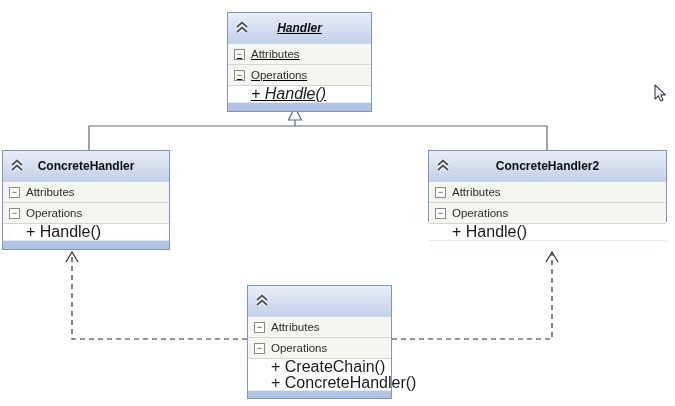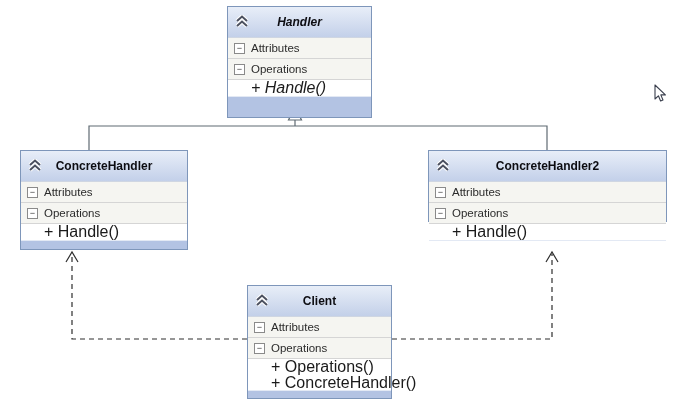--- a/index.html
+++ b/index.html
@@ -130,21 +130,21 @@
       <polyline points="247,339 72,339 72,254" fill="none" stroke="#2e2e2e" stroke-width="1.2" stroke-dasharray="5,4"></polyline>
       <polyline points="66,262 72,252 78,262" fill="none" stroke="#2e2e2e" stroke-width="1.2"></polyline>
     </g>
 
     <g>
       <polyline points="392,339 552,339 552,254" fill="none" stroke="#2e2e2e" stroke-width="1.2" stroke-dasharray="5,4"></polyline>
       <polyline points="546,262 552,252 558,262" fill="none" stroke="#2e2e2e" stroke-width="1.2"></polyline>
     </g>
   </svg>
 
-  <div class="class-box" style="left:227px; top:6px; width:145px; height:112px;">
+  <div class="class-box" style="left:227px; top:12px; width:145px; height:100px;text-decoration:underline;">
     <div class="class-header">
       <span class="chevron-btn">
         <svg width="14" height="13" viewBox="0 0 14 13">
           <polyline points="2,6 7,1.5 12,6" fill="none" stroke="#ffffff" stroke-width="4"></polyline>
           <polyline points="2,11 7,6.5 12,11" fill="none" stroke="#ffffff" stroke-width="4"></polyline>
           <polyline points="2,6 7,1.5 12,6" fill="none" stroke="#4c5160" stroke-width="2"></polyline>
           <polyline points="2,11 7,6.5 12,11" fill="none" stroke="#4c5160" stroke-width="2"></polyline>
         </svg>
       </span>
       <span class="class-title italic">Handler</span>
@@ -156,21 +156,21 @@
     <div class="compartment-row">
       <span class="minus-box">−</span>
       <span class="compartment-label">Operations</span>
     </div>
     <div class="method-row italic">
       <span>+ Handle()</span>
     </div>
     <div class="class-footer"></div>
   </div>
 
-  <div class="class-box" style="left:20px; top:150px; width:168px; height:100px;">
+  <div class="class-box" style="left:2px; top:150px; width:168px; height:100px;">
     <div class="class-header">
       <span class="chevron-btn">
         <svg width="14" height="13" viewBox="0 0 14 13">
           <polyline points="2,6 7,1.5 12,6" fill="none" stroke="#ffffff" stroke-width="4"></polyline>
           <polyline points="2,11 7,6.5 12,11" fill="none" stroke="#ffffff" stroke-width="4"></polyline>
           <polyline points="2,6 7,1.5 12,6" fill="none" stroke="#4c5160" stroke-width="2"></polyline>
           <polyline points="2,11 7,6.5 12,11" fill="none" stroke="#4c5160" stroke-width="2"></polyline>
         </svg>
       </span>
       <span class="class-title">ConcreteHandler</span>
@@ -218,32 +218,31 @@
   <div class="class-box" style="left:247px; top:285px; width:145px; height:114px;">
     <div class="class-header">
       <span class="chevron-btn">
         <svg width="14" height="13" viewBox="0 0 14 13">
           <polyline points="2,6 7,1.5 12,6" fill="none" stroke="#ffffff" stroke-width="4"></polyline>
           <polyline points="2,11 7,6.5 12,11" fill="none" stroke="#ffffff" stroke-width="4"></polyline>
           <polyline points="2,6 7,1.5 12,6" fill="none" stroke="#4c5160" stroke-width="2"></polyline>
           <polyline points="2,11 7,6.5 12,11" fill="none" stroke="#4c5160" stroke-width="2"></polyline>
         </svg>
       </span>
-      <span class="class-title">Client</span>
     </div>
     <div class="compartment-row">
       <span class="minus-box">−</span>
       <span class="compartment-label">Attributes</span>
     </div>
     <div class="compartment-row">
       <span class="minus-box">−</span>
       <span class="compartment-label">Operations</span>
     </div>
     <div class="method-row">
-      <span>+ Operations()</span>
+      <span>+ CreateChain()</span>
     </div>
     <div class="method-row short">
       <span>+ ConcreteHandler()</span>
     </div>
     <div class="class-footer"></div>
   </div>
 
   <svg class="cursor" width="15" height="20" viewBox="0 0 15 20">
     <path d="M2,1 L2,15 L5.4,11.8 L7.6,17 L10,16 L7.8,10.9 L12.4,10.9 Z" fill="#ffffff" stroke="#3a3f4d" stroke-width="1.1" stroke-linejoin="round"></path>
   </svg>

